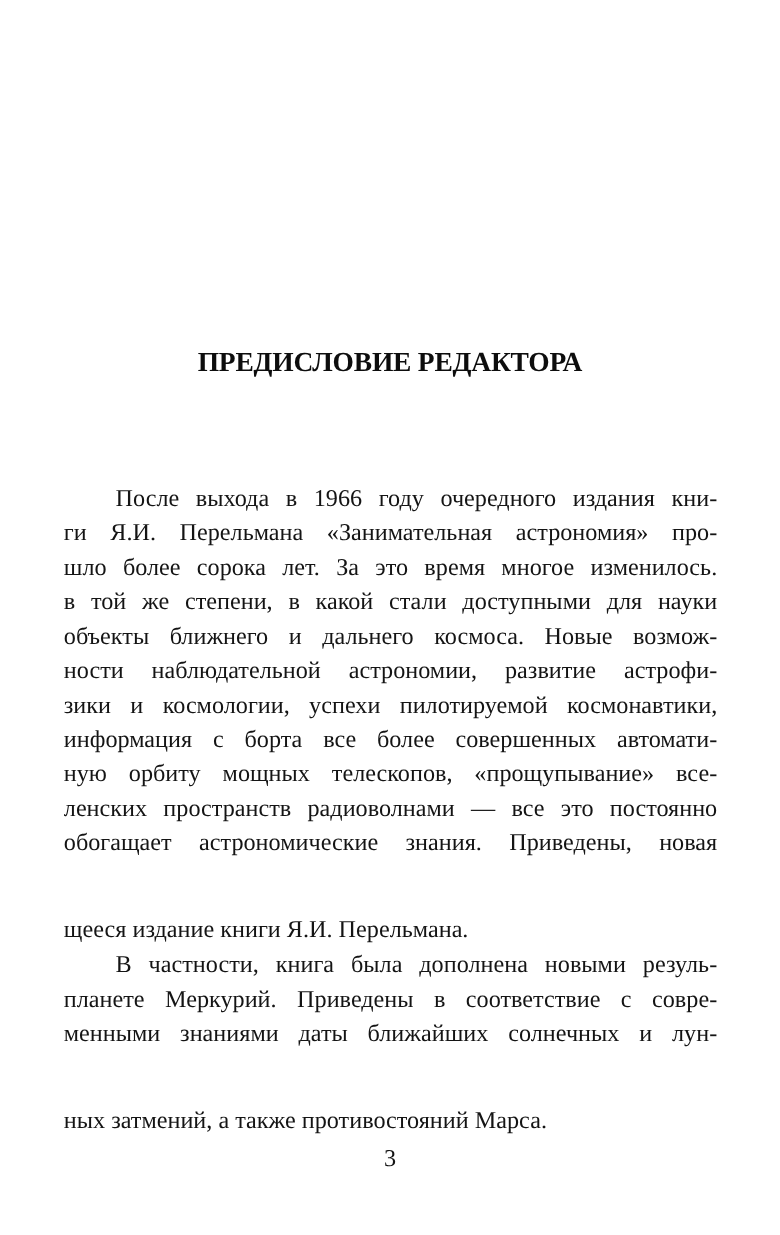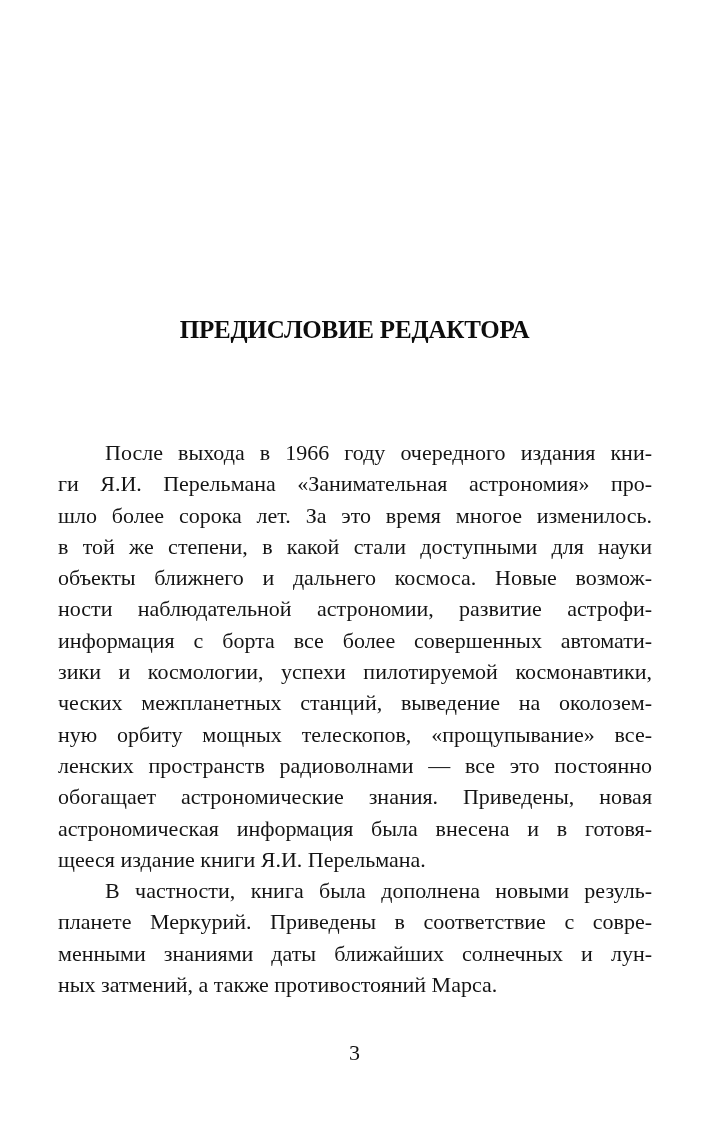--- a/index.html
+++ b/index.html
@@ -12,48 +12,46 @@
   }
   .body-text {
     position: absolute; left: 58px; top: 437px; width: 594px;
     font-family: "Liberation Serif", "DejaVu Serif", serif;
     font-size: 22px; line-height: 31.3px; color: #141414;
   }
   .line {
     display: block; height: 31.3px; white-space: nowrap;
     text-align: justify; text-align-last: justify;
   }
-  .line.last { text-align-last: left; }
+  .line.last { text-align-last: left; margin-top: 48px; }
   .line.indent { padding-left: 47px; }
   .page-number {
     position: absolute; left: 0; top: 1040px; width: 709px; text-align: center;
     font-family: "Liberation Serif", "DejaVu Serif", serif; font-size: 22px; color: #141414;
   }
 </style>
 </head>
 <body>
 
 <div class="page">
   <div class="title">ПРЕДИСЛОВИЕ РЕДАКТОРА</div>
 
   <div class="body-text">
     <div>
       <span class="line indent">После выхода в 1966 году очередного издания кни-</span>
       <span class="line">ги Я.И. Перельмана «Занимательная астрономия» про-</span>
       <span class="line">шло более сорока лет. За это время многое изменилось.</span>
       <span class="line">в той же степени, в какой стали доступными для науки</span>
       <span class="line">объекты ближнего и дальнего космоса. Новые возмож-</span>
       <span class="line">ности наблюдательной астрономии, развитие астрофи-</span>
+      <span class="line">зики и космологии, успехи пилотируемой космонавтики,</span>
       <span class="line">информация с борта все более совершенных автомати-</span>
-      <span class="line">зики и космологии, успехи пилотируемой космонавтики,</span>
-      <span class="line">ческих межпланетных станций, выведение на околозем-</span>
       <span class="line">ную орбиту мощных телескопов, «прощупывание» все-</span>
       <span class="line">ленских пространств радиоволнами — все это постоянно</span>
       <span class="line">обогащает астрономические знания. Приведены, новая</span>
-      <span class="line">астрономическая информация была внесена и в готовя-</span>
       <span class="line last">щееся издание книги Я.И. Перельмана.</span>
     </div>
     <div>
       <span class="line indent">В частности, книга была дополнена новыми резуль-</span>
       <span class="line">планете Меркурий. Приведены в соответствие с совре-</span>
       <span class="line">менными знаниями даты ближайших солнечных и лун-</span>
       <span class="line last">ных затмений, а также противостояний Марса.</span>
     </div>
   </div>
 

